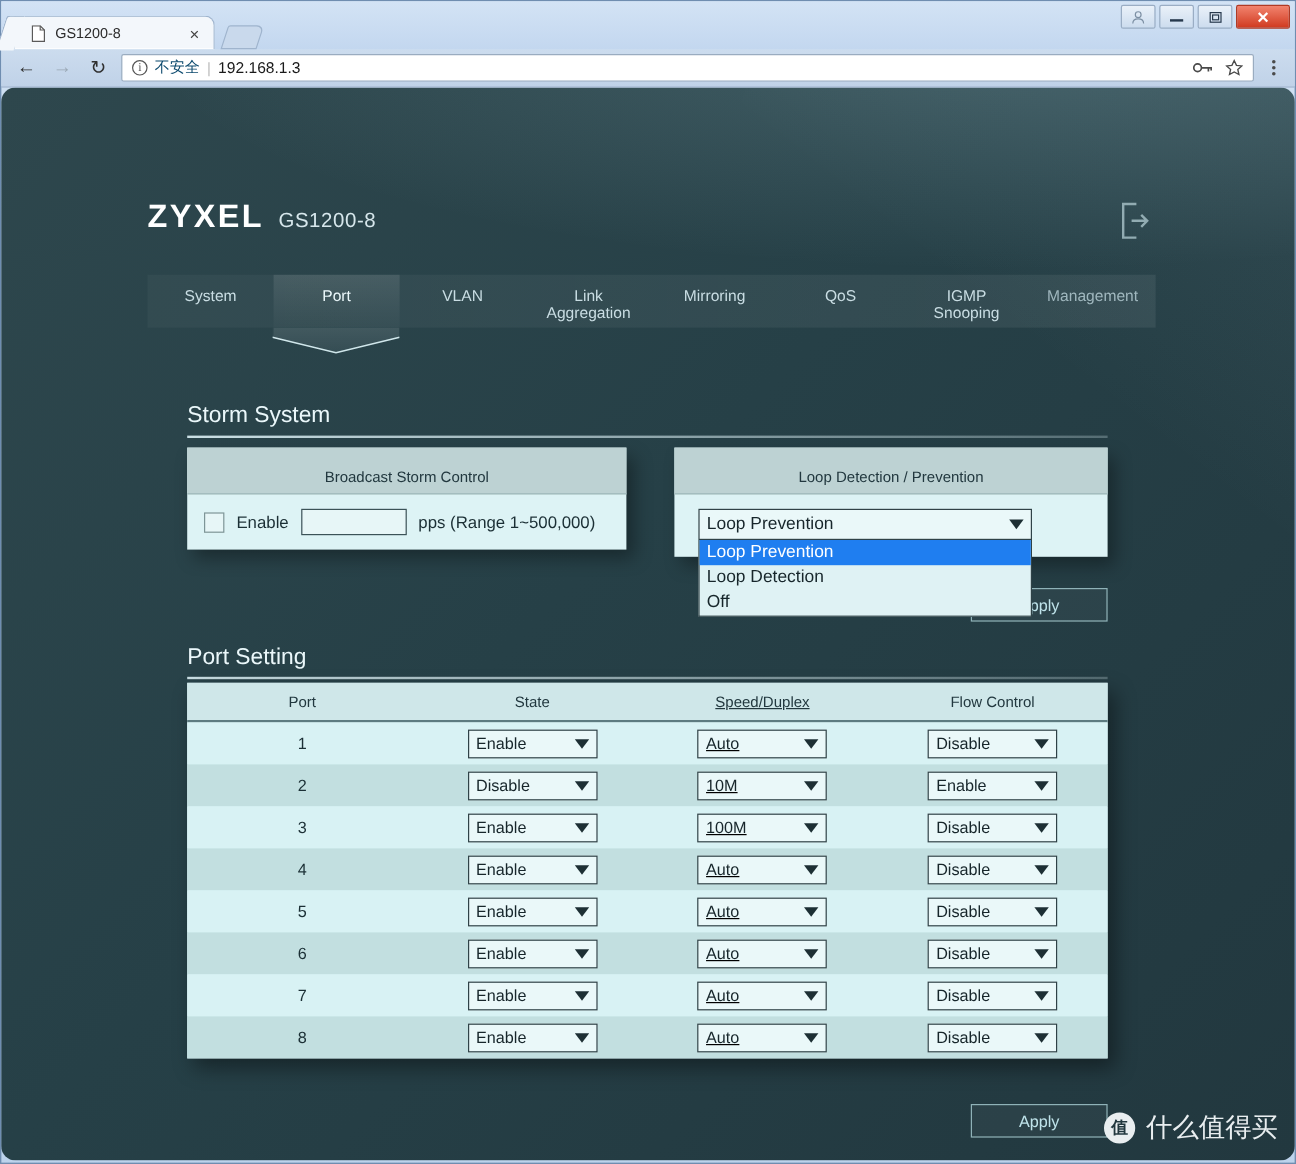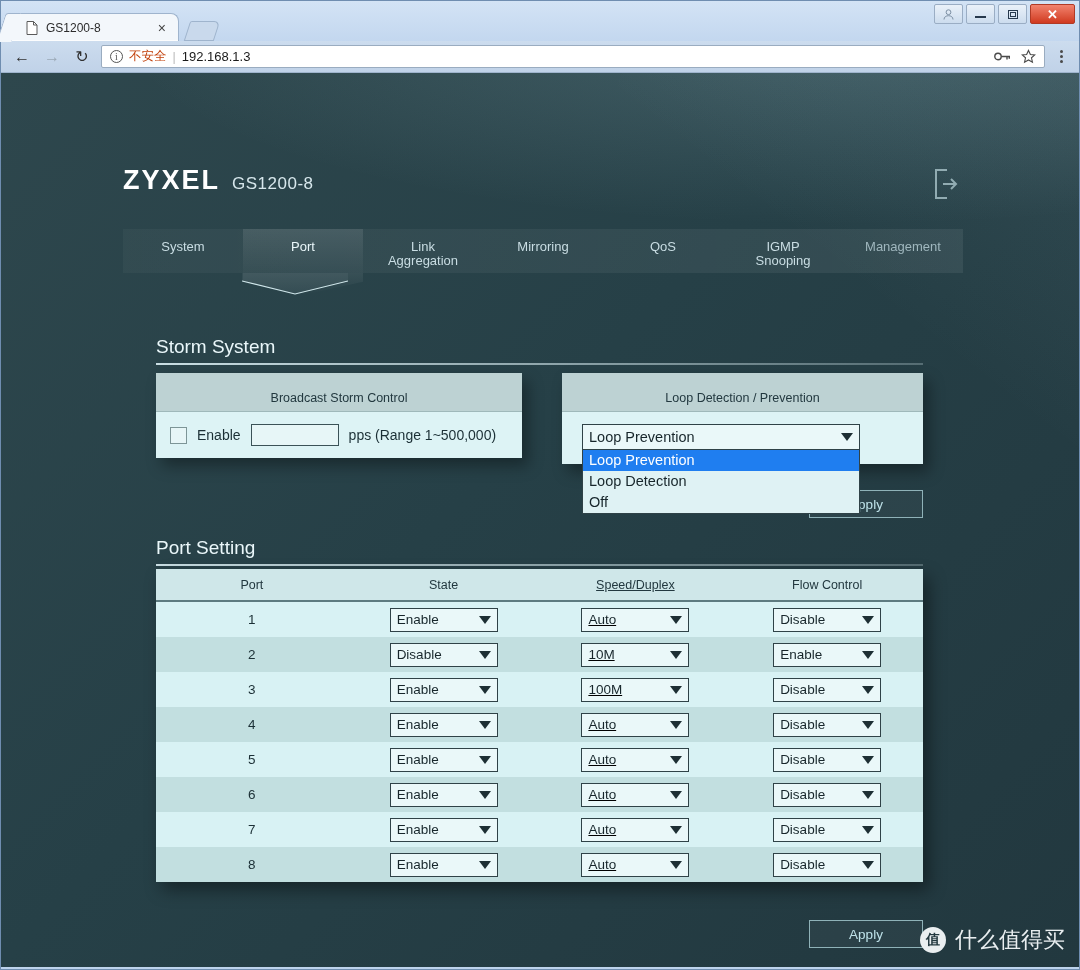--- a/index.html
+++ b/index.html
@@ -93,35 +93,36 @@
     flex: 1; height: 23px; background: #fff;
     border: 1px solid #9aacc0; border-radius: 2px;
     display: flex; align-items: center; gap: 6px; padding: 0 8px;
     font-size: 12.5px; color: #222;
   }
   .info-circle {
     width: 13px; height: 13px; border: 1px solid #555; border-radius: 50%;
     font-size: 10px; line-height: 11px; text-align: center; color: #555; flex:none;
     font-family: "Liberation Serif", serif;
   }
-  .omni-warn { color: #c2410c; font-size: 12.5px; }
+  .omni-warn { color: #0c4a6e; font-size: 12.5px; }
   .omni-sep { color: #bbb; }
   .omni-url { color: #1a1a1a; font-size: 13px; }
   .omni-icons { margin-left: auto; display: flex; gap: 10px; align-items: center; color: #5a5a5a; }
   .kebab { width: 16px; display:flex; flex-direction: column; align-items:center; gap:2px; cursor:pointer;}
   .kebab i { width:3px; height:3px; background:#4a4a4a; border-radius:50%; display:block;}
 
   
   .viewport {
     position: relative;
     height: 894px;
     background:
       radial-gradient(1200px 320px at 78% -40px, rgba(180,220,230,.20), rgba(180,220,230,0) 60%),
       linear-gradient(135deg,#2e474d 0%, #264047 45%, #22383f 100%);
     overflow: hidden;
+    border-radius: 12px;
   }
   .viewport::after{
     content:""; position:absolute; right:-120px; top:-200px;
     width: 620px; height: 760px;
     background: linear-gradient(200deg, rgba(190,225,235,.13), rgba(190,225,235,0) 55%);
     transform: rotate(18deg); pointer-events:none;
   }
   .brand { position:absolute; left: 122px; top: 92px; display:flex; align-items:baseline; gap:12px; }
   .brand-zyxel {
     font-size: 27px; font-weight: bold; color: #ffffff; letter-spacing: 2px;
@@ -331,20 +332,23 @@
         <span>System</span>
       </div>
       <div class="navtab active">
         <span>Port</span>
         <svg class="vchev" viewBox="0 0 106 22" preserveAspectRatio="none">
           <path d="M0 0 L0 8 L53 21 L106 8 L106 0" fill="rgba(255,255,255,0.05)"></path>
           <path d="M0 8 L53 21 L106 8" fill="none" stroke="#cfe6ea" stroke-width="1.2"></path>
         </svg>
       </div>
       <div class="navtab">
+        <span>VLAN</span>
+      </div>
+      <div class="navtab">
         <span>Link</span><br>
         <span>Aggregation</span>
       </div>
       <div class="navtab">
         <span>Mirroring</span>
       </div>
       <div class="navtab">
         <span>QoS</span>
       </div>
       <div class="navtab">

